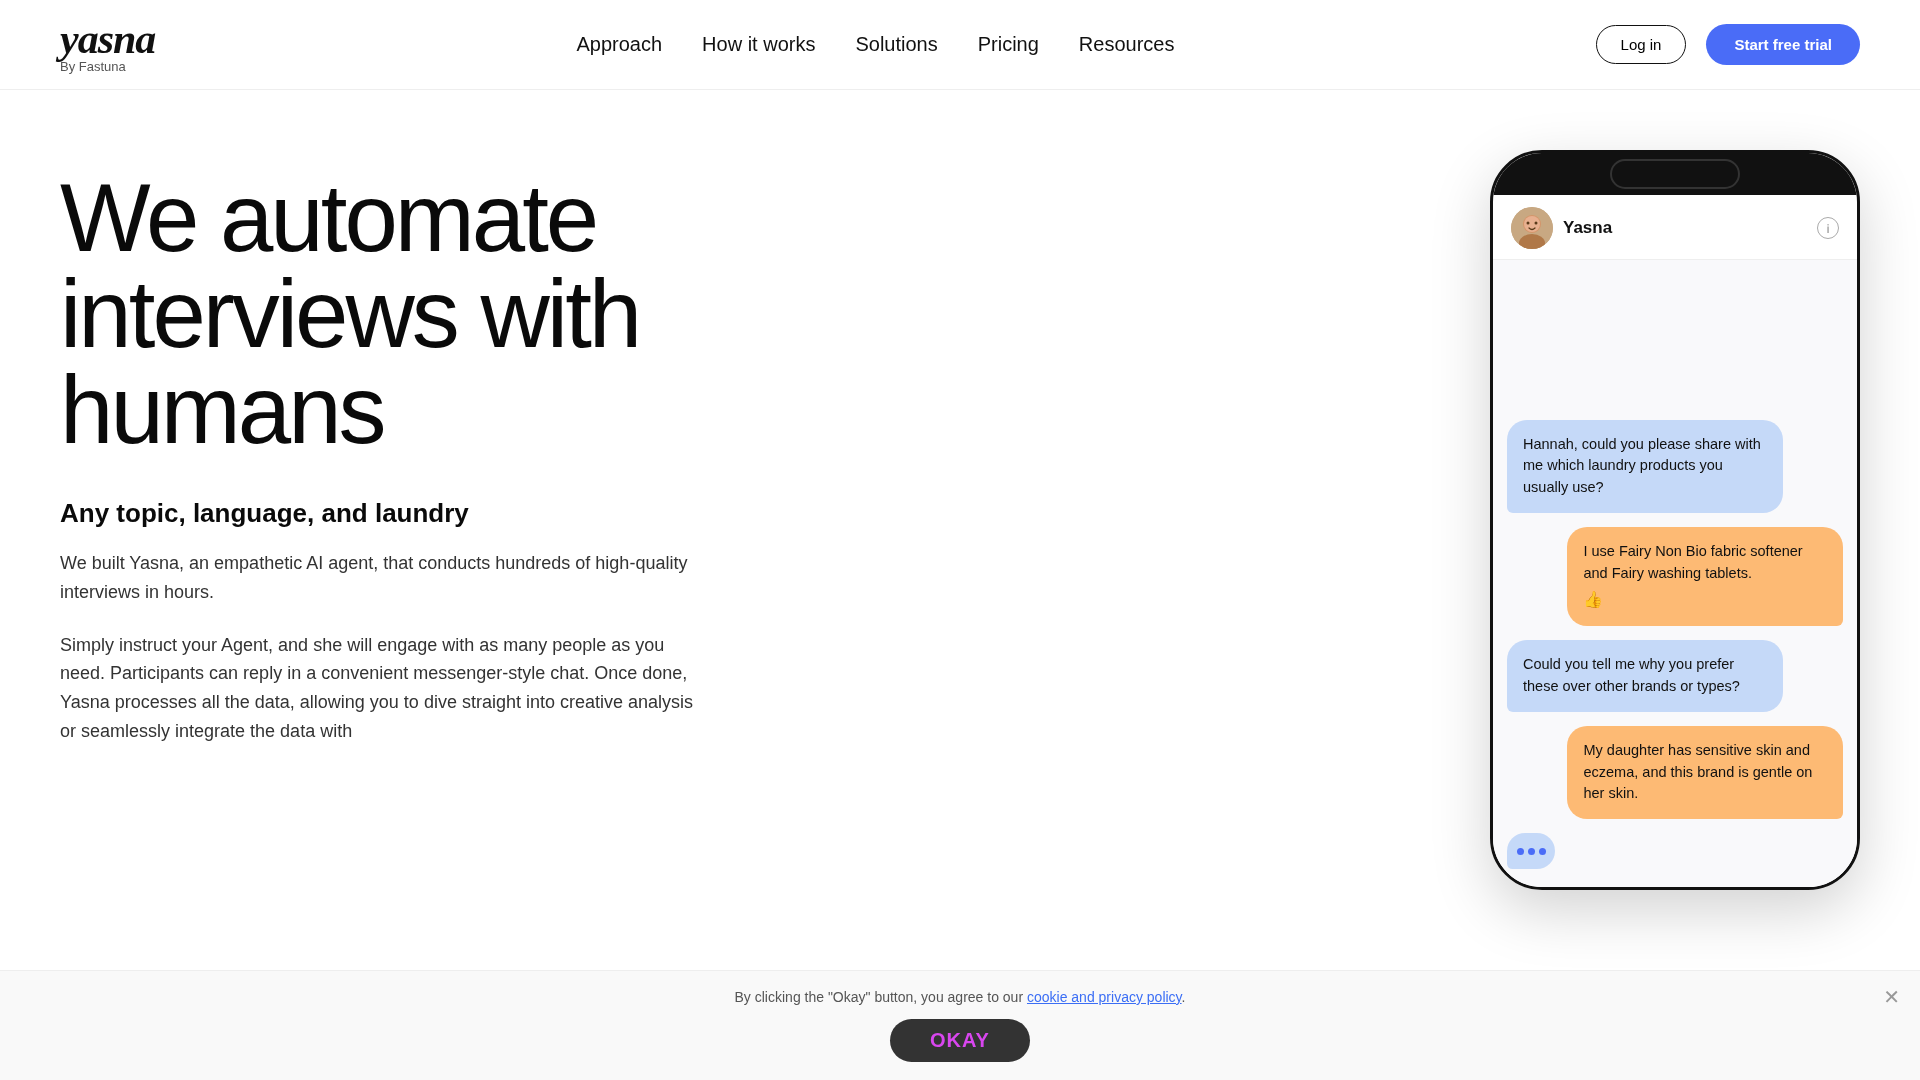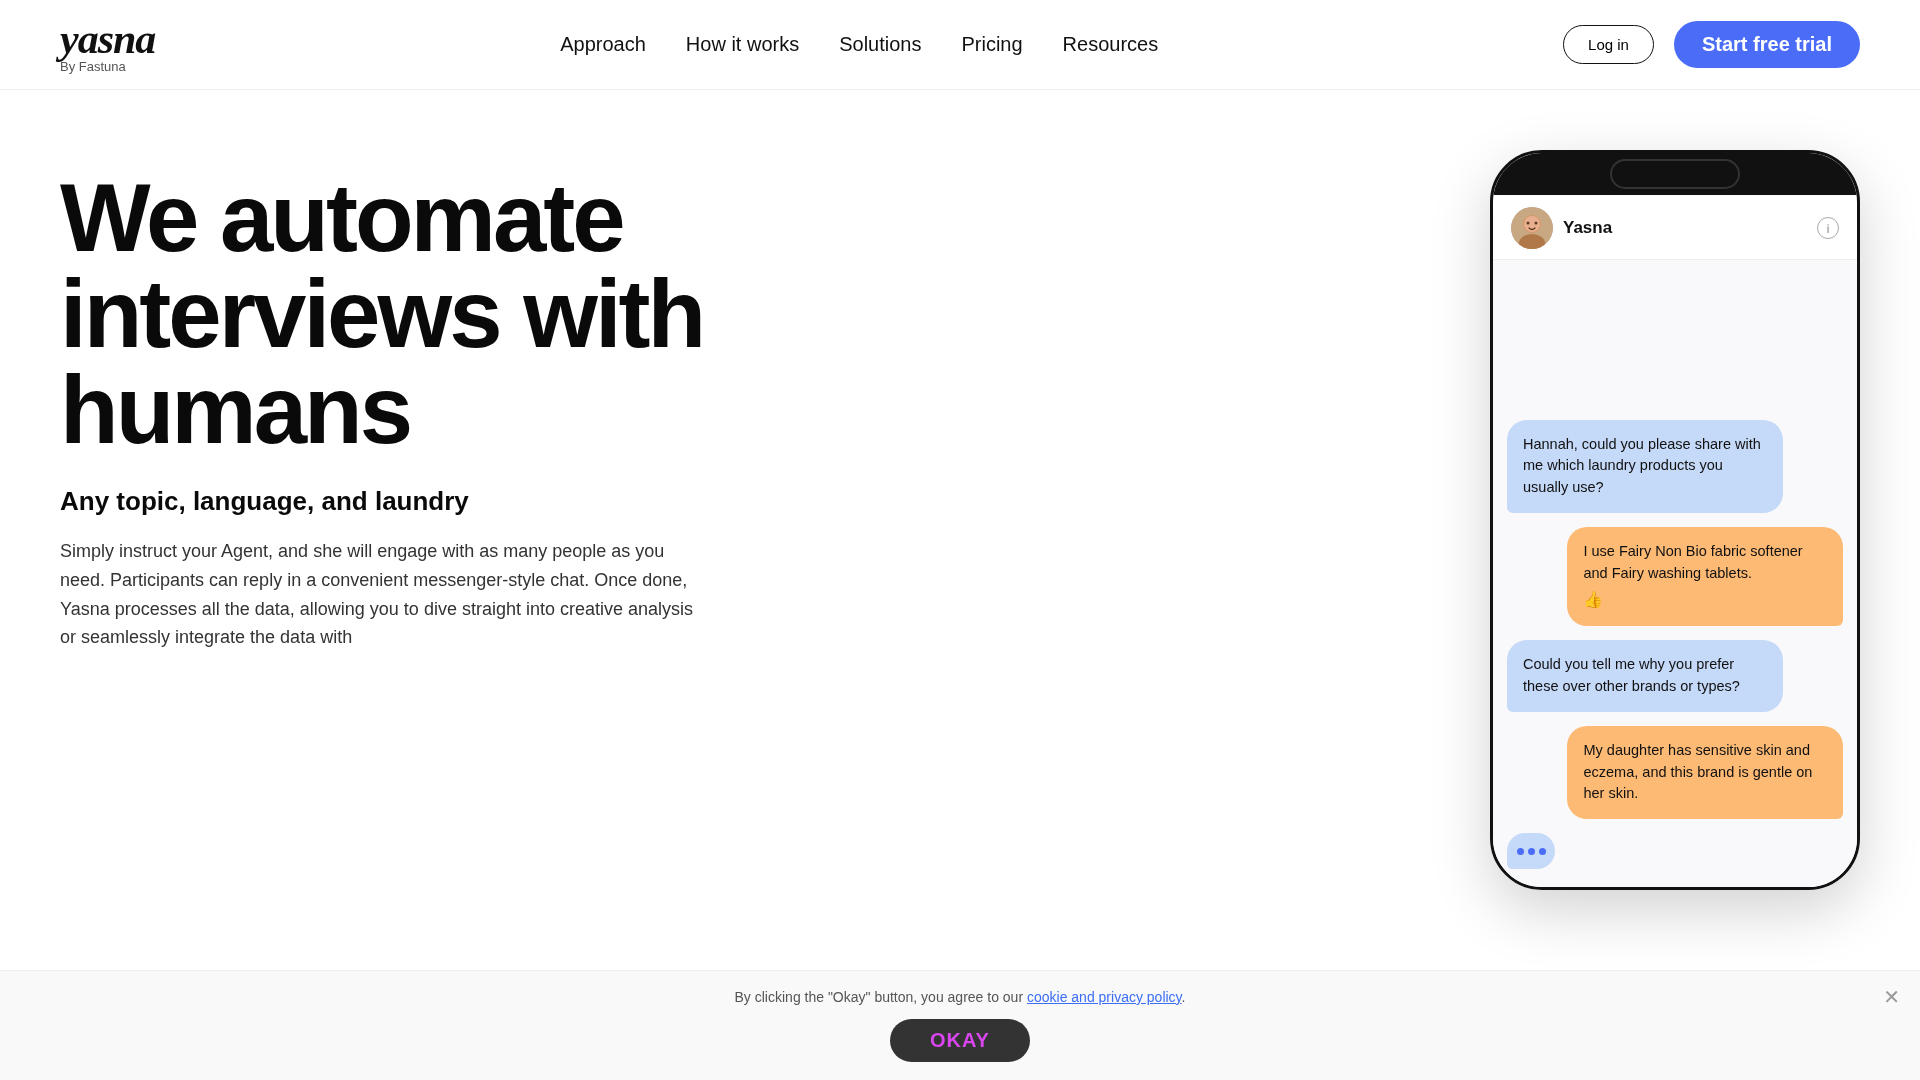--- a/index.html
+++ b/index.html
@@ -22,32 +22,32 @@
       font-size: 20px; color: #111; text-decoration: none; font-weight: 500;
       cursor: pointer; background: none; border: none;
     }
     .nav-actions { display: flex; gap: 20px; align-items: center; }
     .btn-login {
       padding: 10px 24px; border: 1.5px solid #111; border-radius: 25px;
       background: #fff; font-size: 15px; font-weight: 500; cursor: pointer;
     }
     .btn-trial {
       padding: 12px 28px; border-radius: 25px; background: #4a6cf7;
-      color: #fff; font-size: 20px; font-weight: 600; border: none; cursor: pointer;
+      color: #fff; font-size: 15px; font-weight: 600; border: none; cursor: pointer;
     }
 
     
     .hero {
       display: flex; align-items: flex-start; justify-content: space-between;
       padding: 60px 60px 0 60px; min-height: 900px;
     }
     .hero-left { max-width: 820px; padding-top: 20px; }
     .hero-headline {
-      font-size: 96px; font-weight: 700; line-height: 1.0;
-      color: #0a0a0a; letter-spacing: -3px; margin-bottom: 28px;
+      font-size: 96px; font-weight: 400; line-height: 1.0;
+      color: #0a0a0a; letter-spacing: -3px; margin-bottom: 40px;
     }
     .hero-sub-title {
       font-size: 26px; font-weight: 800; color: #0a0a0a; margin-bottom: 20px;
     }
     .hero-desc {
       font-size: 18px; color: #333; line-height: 1.6; margin-bottom: 24px; max-width: 640px;
     }
 
     
     .hero-right { flex-shrink: 0; margin-top: 0; }
@@ -124,20 +124,21 @@
   <div class="nav-actions">
     <button class="btn-login">Log in</button>
     <button class="btn-trial">Start free trial</button>
   </div>
 </nav>
 
 <section class="hero">
   <div class="hero-left">
     <h1 class="hero-headline">We automate interviews with humans</h1>
     <h2 class="hero-sub-title">Any topic, language, and laundry</h2>
+    <p class="hero-desc">We built Yasna, an empathetic AI agent, that conducts hundreds of high-quality interviews in hours.</p>
     <p class="hero-desc">Simply instruct your Agent, and she will engage with as many people as you need. Participants can reply in a convenient messenger-style chat. Once done, Yasna processes all the data, allowing you to dive straight into creative analysis or seamlessly integrate the data with</p>
   </div>
 
   <div class="hero-right">
     <div class="phone-wrap">
 
       <div style="background:#111; height:42px; display:flex; align-items:center; justify-content:center; flex-shrink:0; border-radius:48px 48px 0 0;">
         <div style="width:130px; height:30px; background:#111; border-radius:20px; border:2px solid #333;"></div>
       </div>
 

